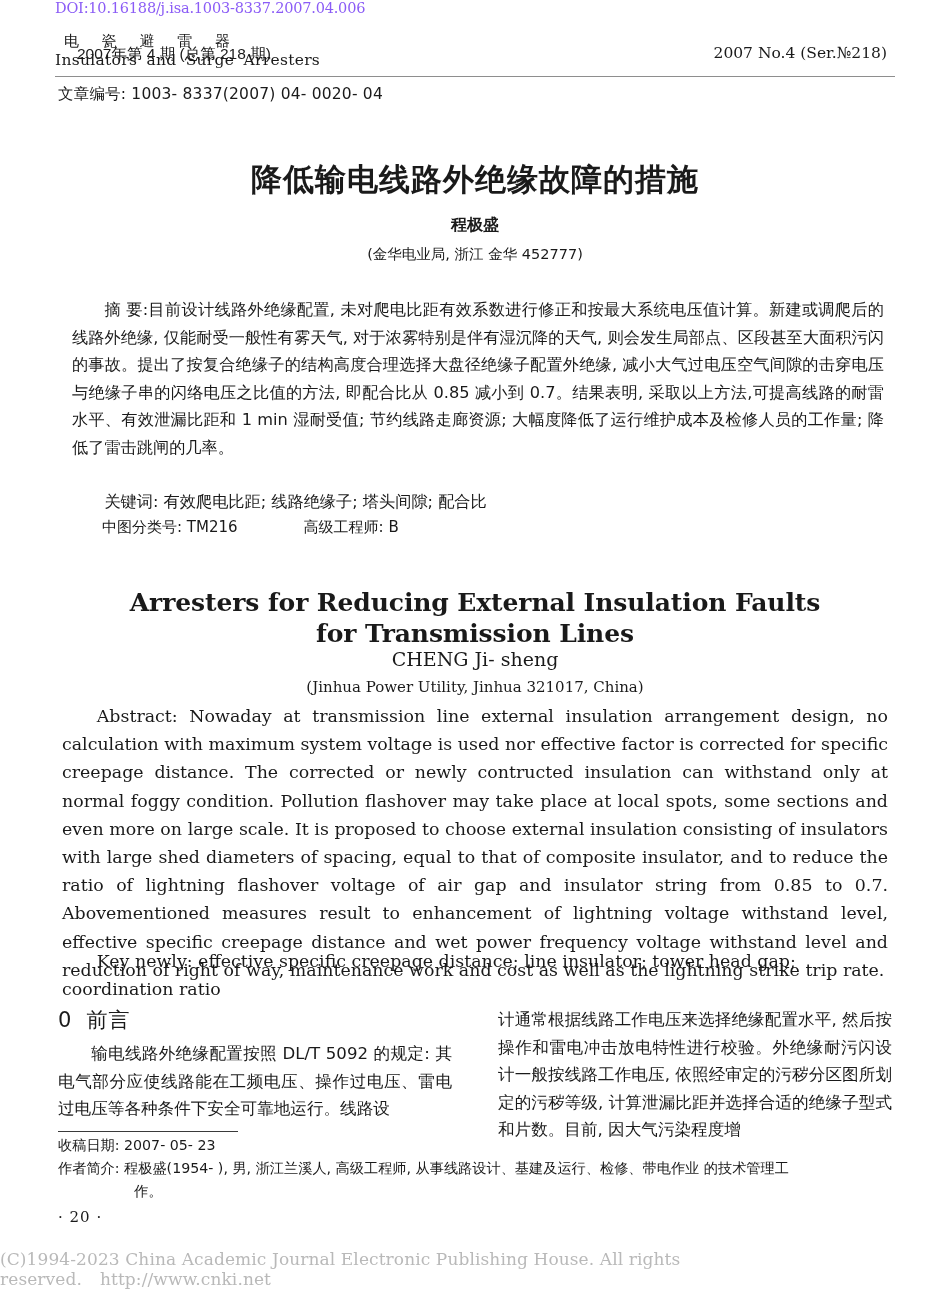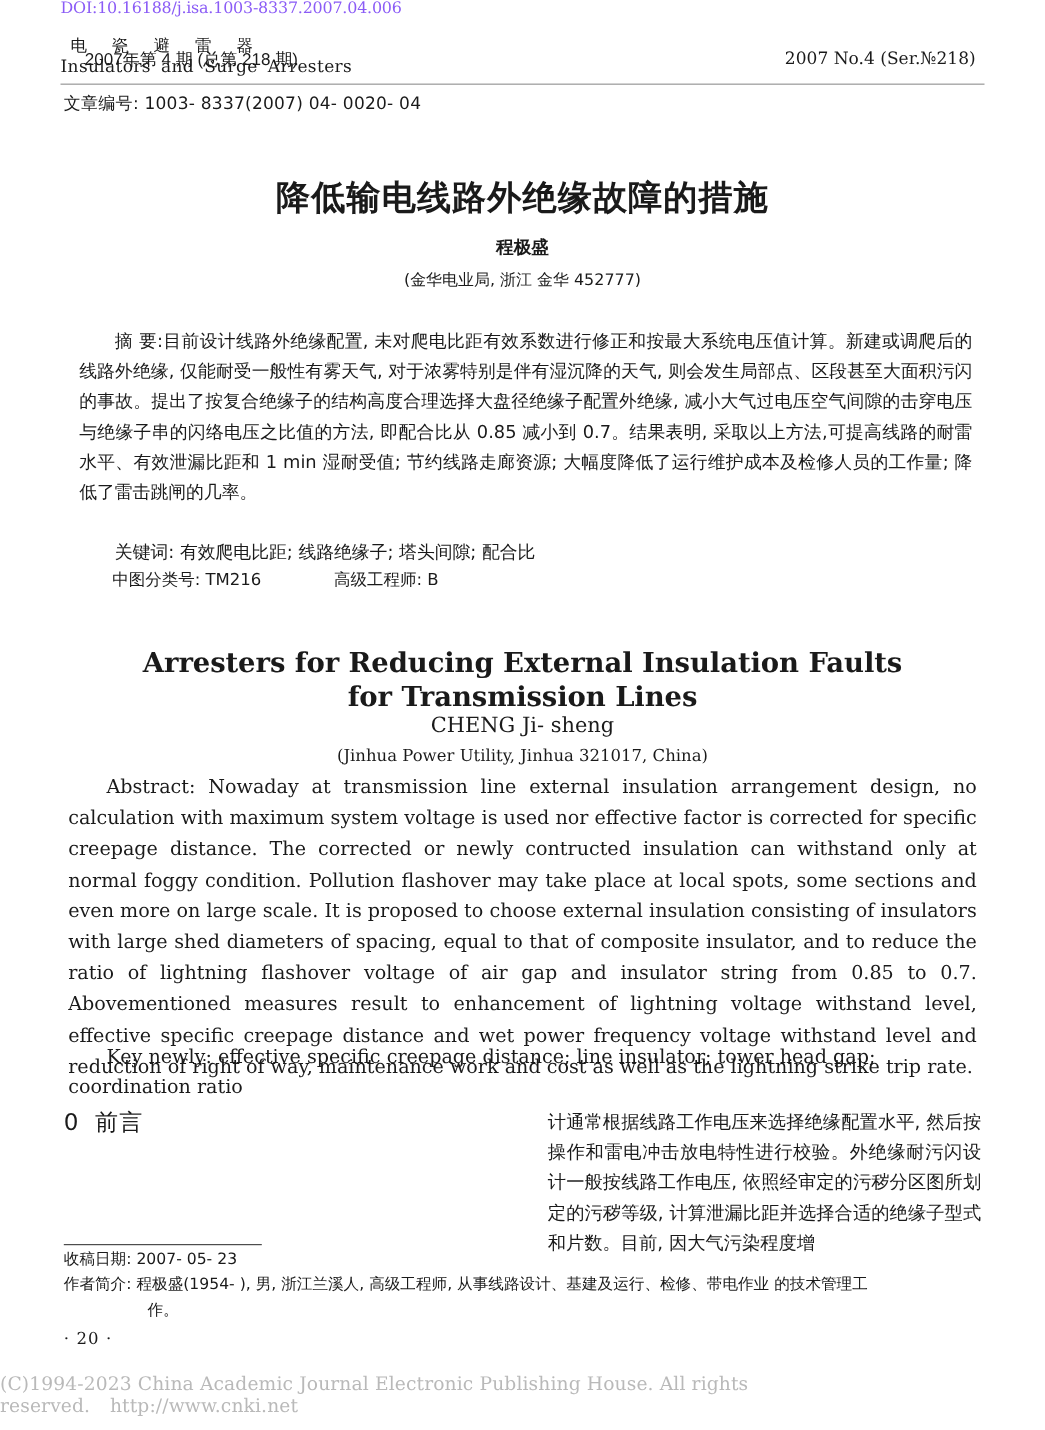--- a/index.html
+++ b/index.html
@@ -330,20 +330,21 @@
   <div class="affil-en">(Jinhua Power Utility, Jinhua 321017, China)</div>
 
   <div class="abs-en">
     <p><span>Abstract:</span><span> Nowaday at transmission line external insulation arrangement design,  no calculation with maximum system voltage is used nor effective factor is corrected for specific creepage distance. The corrected or newly contructed insulation can withstand only at normal foggy condition. Pollution flashover may take place at local spots, some sections and even more on large scale. It is proposed to choose external insulation consisting of insulators with large shed diameters of spacing, equal to that of composite insulator, and to reduce the ratio of lightning flashover voltage of air gap and insulator string from 0.85 to 0.7. Abovementioned measures result to enhancement of lightning voltage withstand level, effective specific creepage distance and wet power frequency voltage withstand level and reduction of right of way, maintenance work and cost as well as the lightning strike trip rate.</span></p>
   </div>
   <div class="kw-en"><span>Key newly:</span><span> effective specific creepage distance; line insulator; tower head gap; coordination ratio</span></div>
 
   <div class="cols">
     <div class="col col-left">
       <div class="sec-head"><span class="num">0</span><span>前言</span></div>
+      <p class="body-p">输电线路外绝缘配置按照 DL/T 5092 的规定: 其电气部分应使线路能在工频电压、操作过电压、雷电过电压等各种条件下安全可靠地运行。线路设</p>
     </div>
     <div class="col col-right">
       <p class="body-p cont">计通常根据线路工作电压来选择绝缘配置水平,  然后按操作和雷电冲击放电特性进行校验。外绝缘耐污闪设计一般按线路工作电压,  依照经审定的污秽分区图所划定的污秽等级,  计算泄漏比距并选择合适的绝缘子型式和片数。目前,  因大气污染程度增</p>
     </div>
   </div>
 
   <div class="fn-rule"></div>
   <div class="footnote">
     <p><span>收稿日期:</span><span> 2007- 05- 23</span></p>
     <p class="hang"><span>作者简介:</span><span> 程极盛(1954- ),  男,  浙江兰溪人,  高级工程师,  从事线路设计、基建及运行、检修、带电作业 的技术管理工</span></p>

